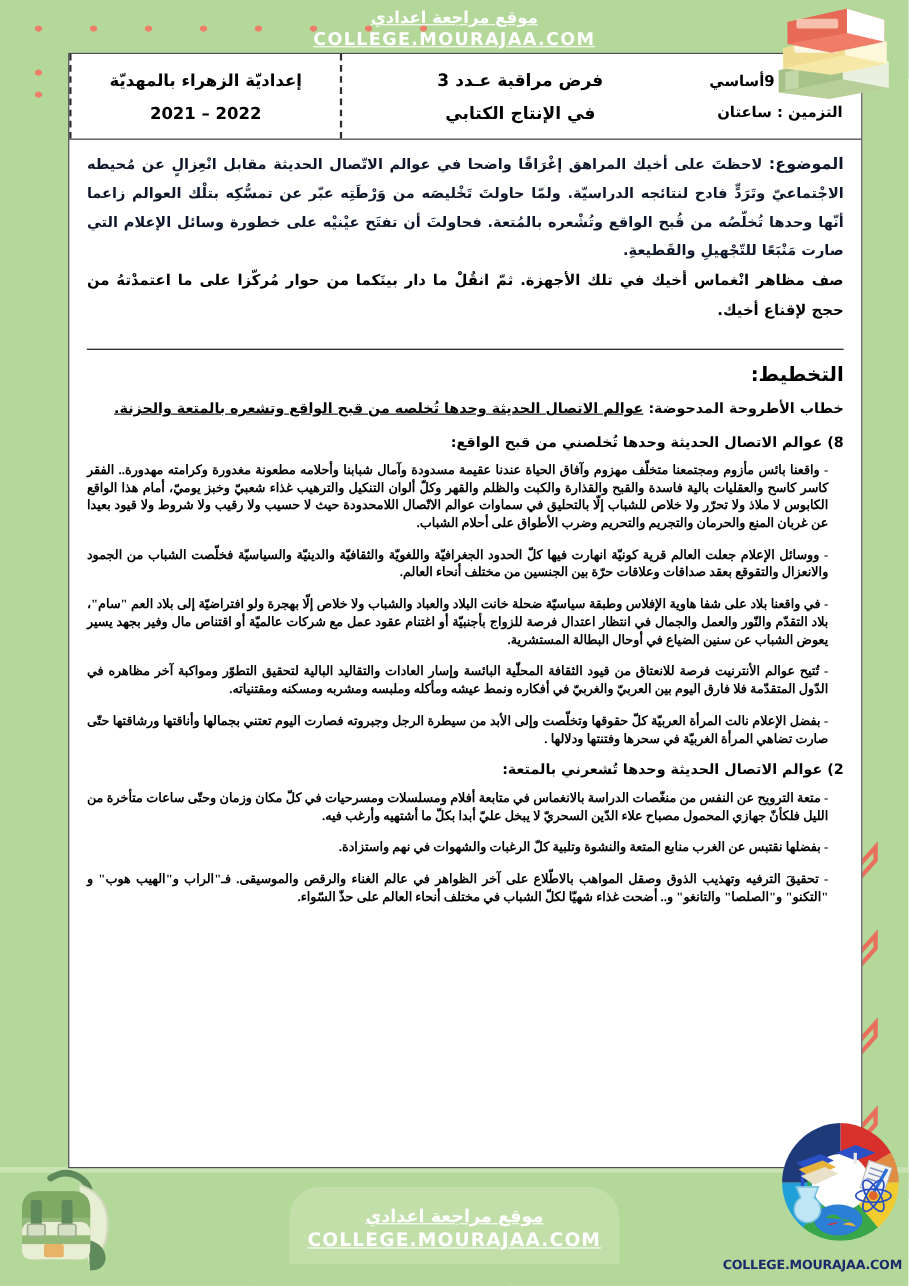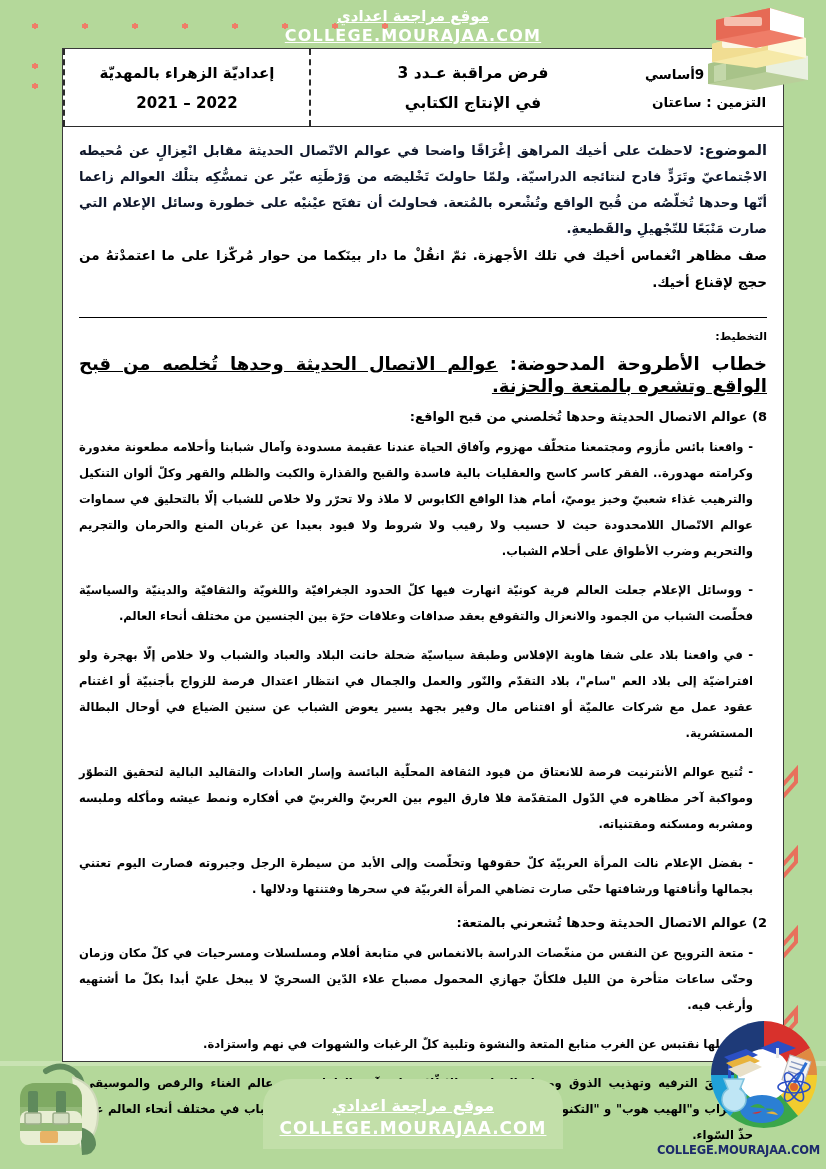--- a/index.html
+++ b/index.html
@@ -251,52 +251,53 @@
     line-height: 27px;
     font-weight: 700;
     color: #000;
     text-align: justify;
     padding-bottom: 21px;
     border-bottom: 1.6px solid #000;
     margin-bottom: 12px;
   }
 
   .plan-title {
-    font-size: 11px;
+    font-size: 18px;
     font-weight: 700;
     color: #000;
     margin-bottom: 10px;
   }
 
   .thesis {
-    font-size: 18px;
+    font-size: 13px;
     font-weight: 700;
     color: #000;
     line-height: 22px;
     margin-bottom: 12px;
   }
   .thesis .label { text-decoration: none; }
   .thesis .body { text-decoration: underline; font-weight: 600; }
 
   .sec-head {
     font-size: 13px;
     font-weight: 700;
     color: #000;
     margin: 10px 0 10px 0;
     text-align: right;
   }
 
   .para {
     font-size: 11.6px;
     font-weight: 700;
-    line-height: 26px;
+    line-height: 16px;
     color: #000;
     text-align: justify;
     margin: 0 0 13px 0;
     padding-right: 14px;
+    font-family: Liberation Serif, serif;
   }
 </style>
 </head>
 <body>
 
 <div class="bg-green-top"></div>
 <div class="bg-green-left"></div>
 <div class="bg-green-right"></div>
 <div class="bg-green-bottom-strip"></div>
 <div class="bg-green-bottom"></div>

